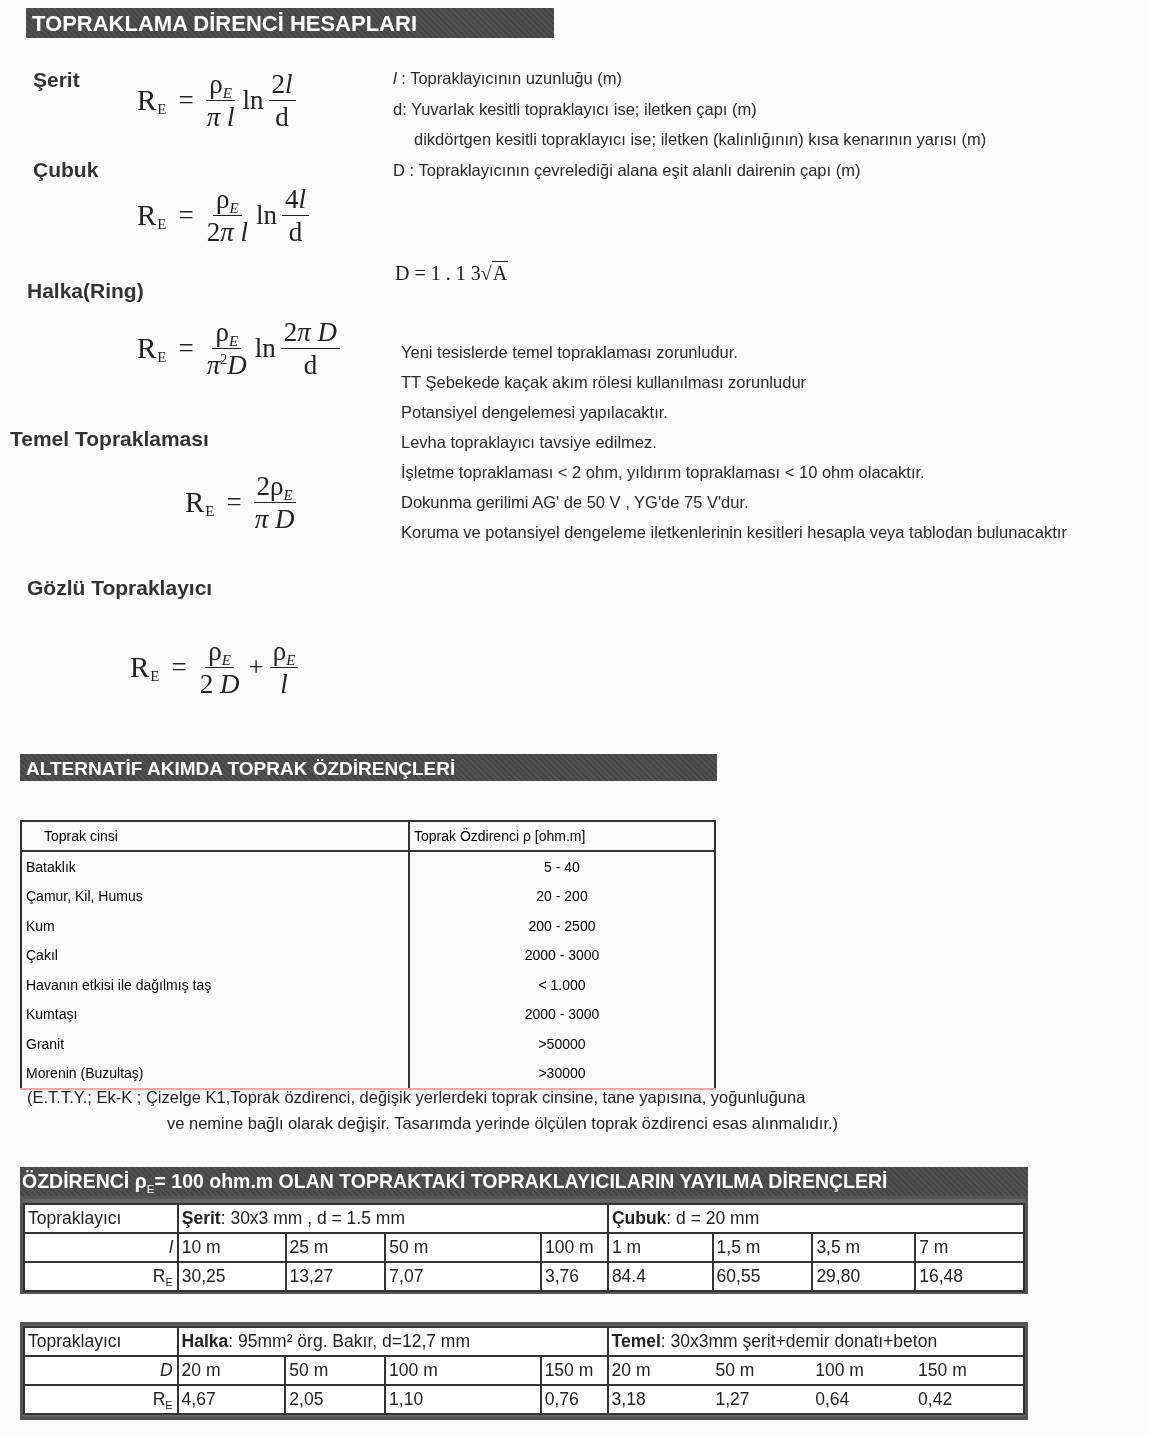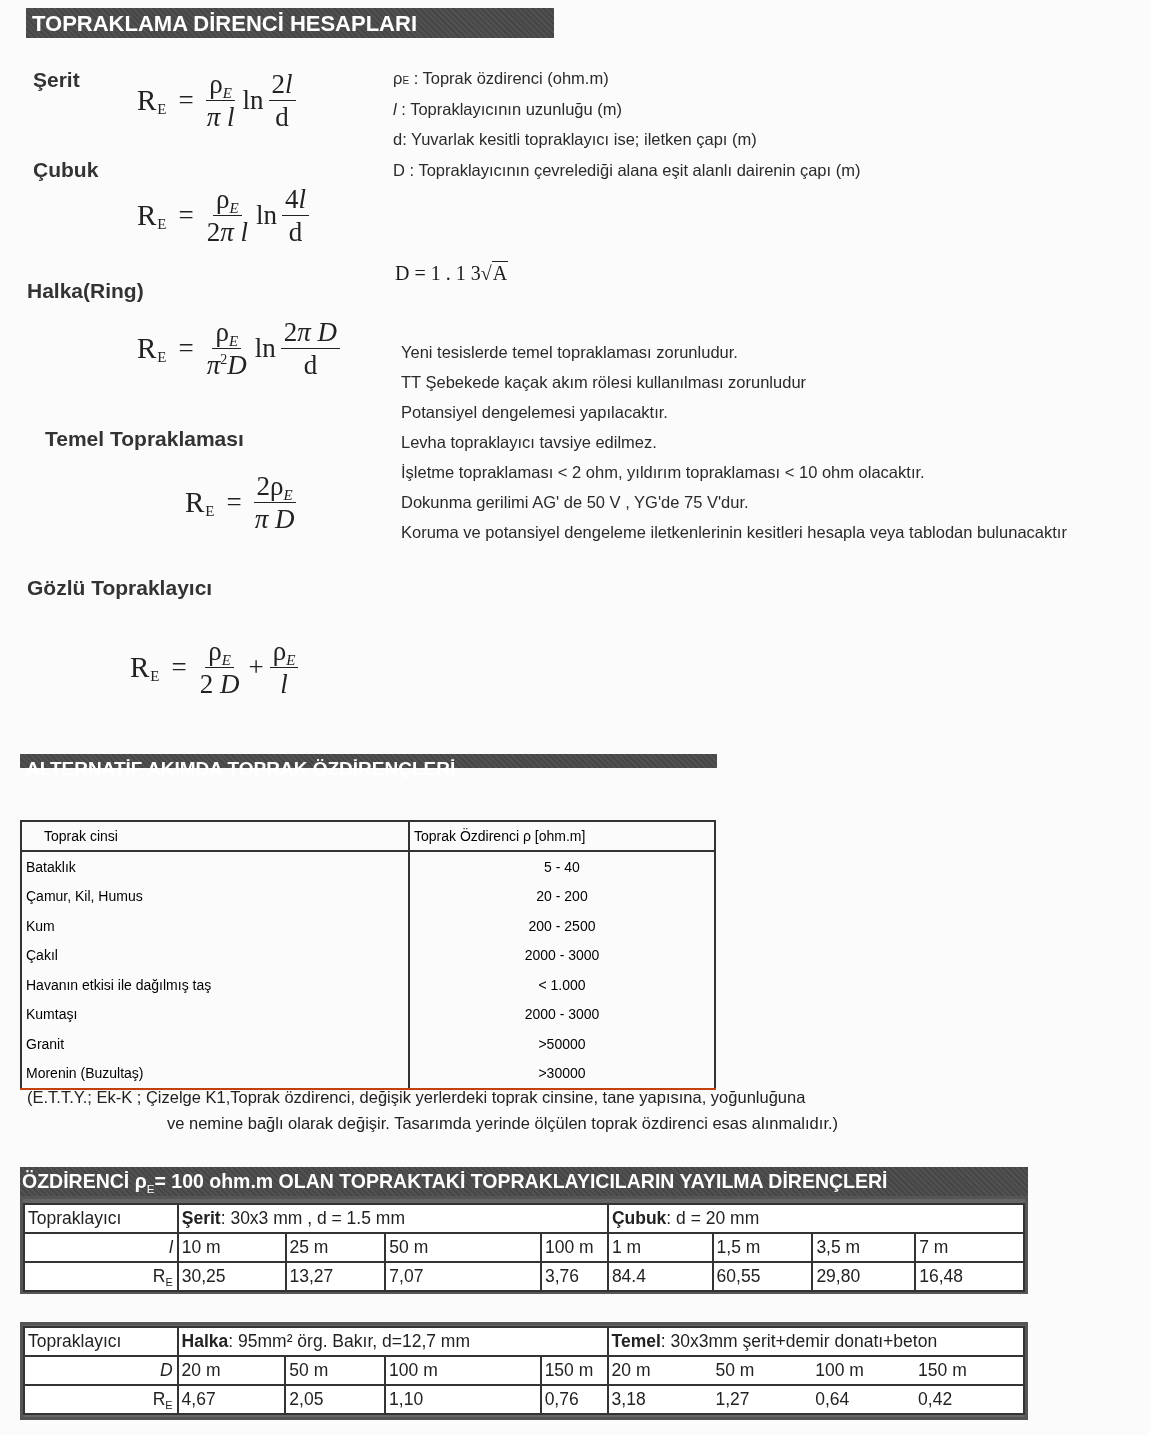--- a/index.html
+++ b/index.html
@@ -44,21 +44,21 @@
   .d-formula { position: absolute; left: 395px; top: 262px; font-family: "Liberation Serif", serif; font-size: 20px; white-space: nowrap; }
   .sqrt { border-top: 1.3px solid #222; padding: 0 1px; }
   .notes { position: absolute; left: 393px; top: 343px; font-size: 16.5px; color: #2a2a2a; }
   .notes .line { height: 30px; white-space: nowrap; margin-left: 8px; }
   
   .soil-table { position: absolute; left: 20px; top: 820px; width: 696px; border-collapse: collapse; font-size: 14px; color: #000000; }
   .soil-table td, .soil-table th { font-weight: normal; padding: 0 4px; height: 29.5px; }
   .soil-table .hdr td { border: 2px solid #333; height: 28px; }
   .soil-table .c1 { width: 360px; border-left: 2px solid #333; border-right: 2px solid #333; text-align: left; }
   .soil-table .c2 { border-right: 2px solid #333; text-align: center; }
-  .soil-table tr.last td { border-bottom: 2px solid #c2410c; }
+  .soil-table tr.last td { border-bottom: 2px solid #fca5a5; }
   .footnote { position: absolute; left: 27px; top: 1088px; font-size: 16.5px; color: #222; white-space: nowrap; }
   .footnote .l2 { padding-left: 140px; margin-top: 7px; }
   
   .rtable { position: absolute; border-collapse: collapse; font-size: 17.5px; color: #222; background: #fff; }
   .rtable td { border: 2px solid #333; text-align: left; padding: 0 3px; height: 27px; white-space: nowrap; }
   .rtable .lbl { text-align: right; padding-right: 4px; }
   .rtable .sub { font-size: 11px; position: relative; top: 4px; }
   .rtable b { font-weight: bold; }
   .outer { position: absolute; border: 3px solid #555; box-sizing: border-box; }
 </style>
@@ -110,21 +110,21 @@
       <span class="num"><span class="rho">ρ</span><span class="sube">E</span></span>
       <span class="den"><span class="it">π</span><span class="supx">2</span><span class="it">D</span></span>
     </span>
   <span class="ln">ln</span>
   <span class="frac">
       <span class="num">2<span class="it">π D</span></span>
       <span class="den">d</span>
     </span>
 </div>
 
-<div class="section-title" style="left:45px; top:427px;">Temel Topraklaması</div>
+<div class="section-title" style="left:10px; top:427px;">Temel Topraklaması</div>
 <div class="formula" style="left:185px; top:472px;">
   <span class="R">R</span>
     <span class="Rsub">E</span>
     <span class="eq">=</span>
   <span class="frac">
       <span class="num">2<span class="rho">ρ</span><span class="sube">E</span></span>
       <span class="den"><span class="it">π D</span></span>
     </span>
 </div>
 
@@ -138,40 +138,40 @@
       <span class="den">2<span class="it"> D</span></span>
     </span>
   <span style="margin:0 4px;">+</span>
   <span class="frac">
       <span class="num"><span class="rho">ρ</span><span class="sube">E</span></span>
       <span class="den"><span class="it">l</span></span>
     </span>
 </div>
 
 <div class="defs">
-  <div class="line">ρ<small>E</small><span> : Toprak özdirenci (ohm.m)</span></div>
   <div class="line"><i>l</i><span> : Topraklayıcının uzunluğu (m)</span></div>
   <div class="line"><span>d</span><span>: Yuvarlak kesitli topraklayıcı ise; iletken çapı (m)</span></div>
+  <div class="line indent">dikdörtgen kesitli topraklayıcı ise; iletken (kalınlığının) kısa kenarının yarısı (m)</div>
   <div class="line"><span>D</span><span> : Topraklayıcının çevrelediği alana eşit alanlı dairenin çapı (m)</span></div>
 </div>
 <div class="d-formula">
   <span>D = 1 . 1 3</span>√<span class="sqrt">A</span>
 </div>
 
 <div class="notes">
   <div class="line">Yeni tesislerde temel topraklaması zorunludur.</div>
   <div class="line">TT Şebekede kaçak akım rölesi kullanılması zorunludur</div>
   <div class="line">Potansiyel dengelemesi yapılacaktır.</div>
   <div class="line">Levha topraklayıcı tavsiye edilmez.</div>
   <div class="line">İşletme topraklaması &lt; 2 ohm, yıldırım topraklaması &lt; 10 ohm olacaktır.</div>
   <div class="line">Dokunma gerilimi AG' de 50 V , YG'de 75 V'dur.</div>
   <div class="line">Koruma ve potansiyel dengeleme iletkenlerinin kesitleri hesapla veya tablodan bulunacaktır</div>
 </div>
 
-<div class="banner" style="left:20px; top:754px; width:697px; height:14px; font-size:19px; padding:5px 0 0 6px;">
+<div class="banner" style="left:20px; top:754px; width:697px; height:27px; font-size:19px; padding:5px 0 0 6px;">
   <span>ALTERNATİF AKIMDA TOPRAK ÖZDİRENÇLERİ</span>
 </div>
 <table class="soil-table">
   <tbody>
       <tr class="hdr">
     <td class="c1" style="padding-left:22px;">Toprak cinsi</td>
     <td style="text-align:left;">Toprak Özdirenci ρ [ohm.m]</td>
   </tr>
   <tr>
         <td class="c1">Bataklık</td>

